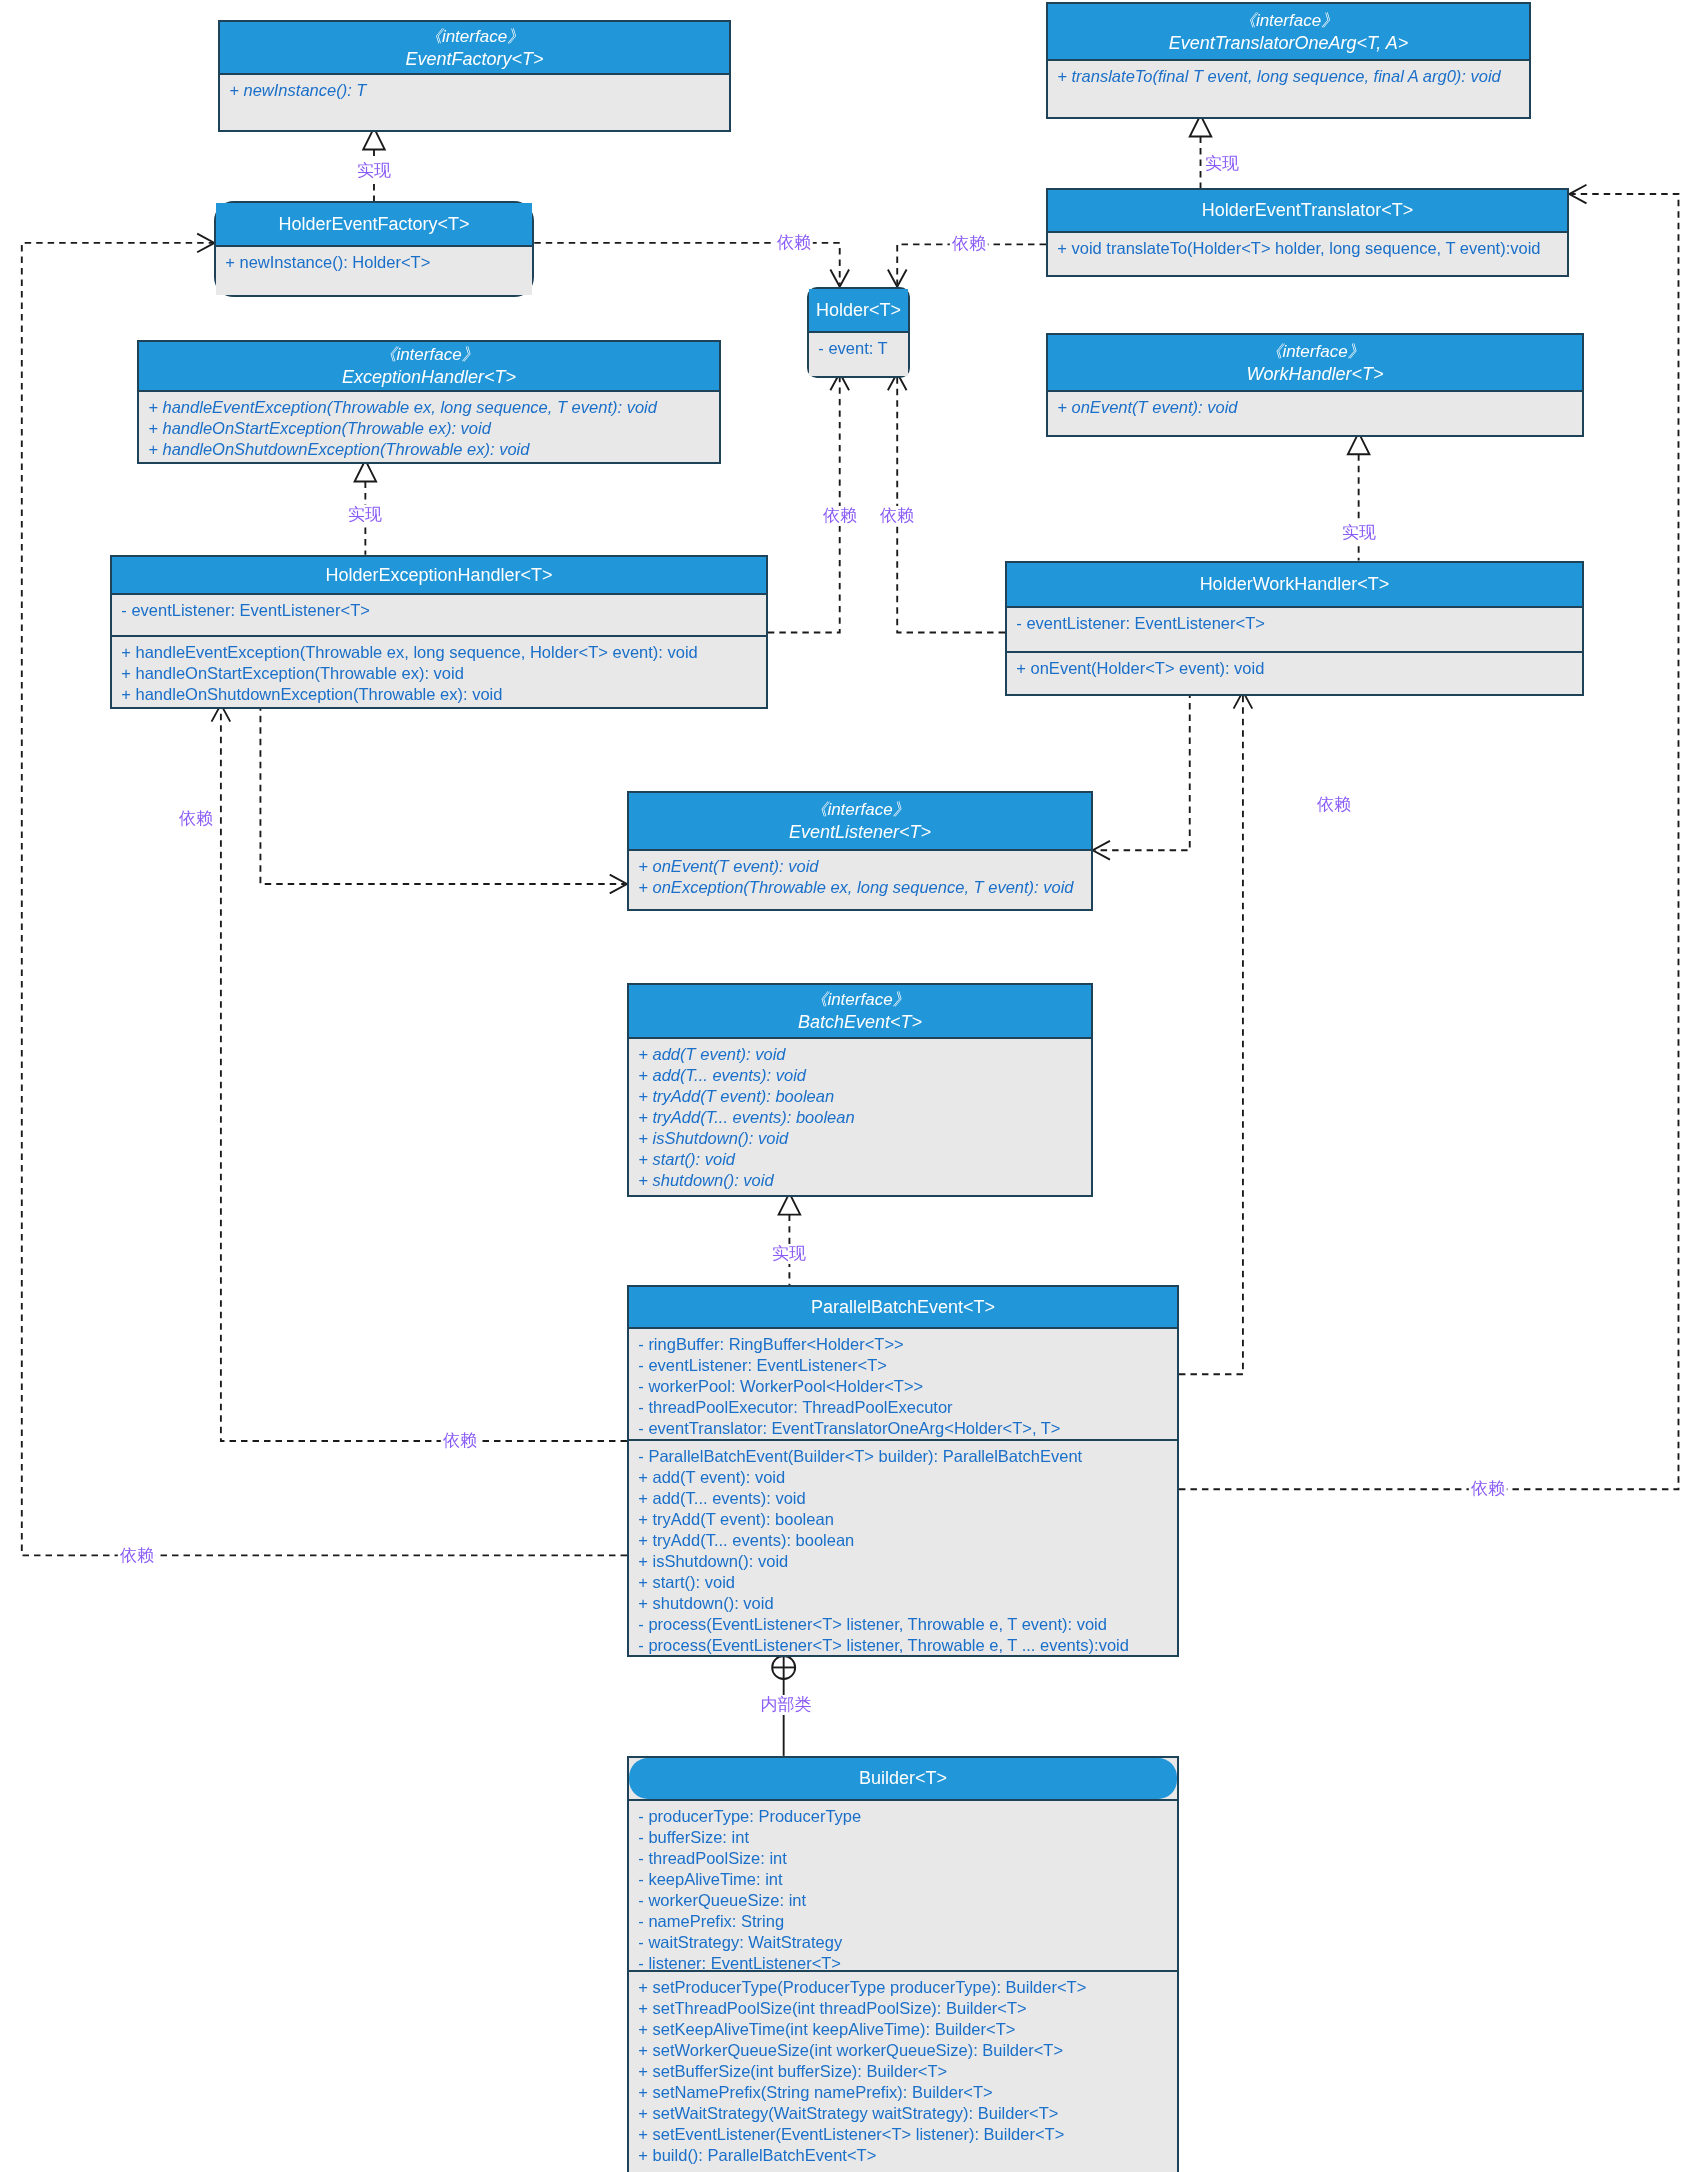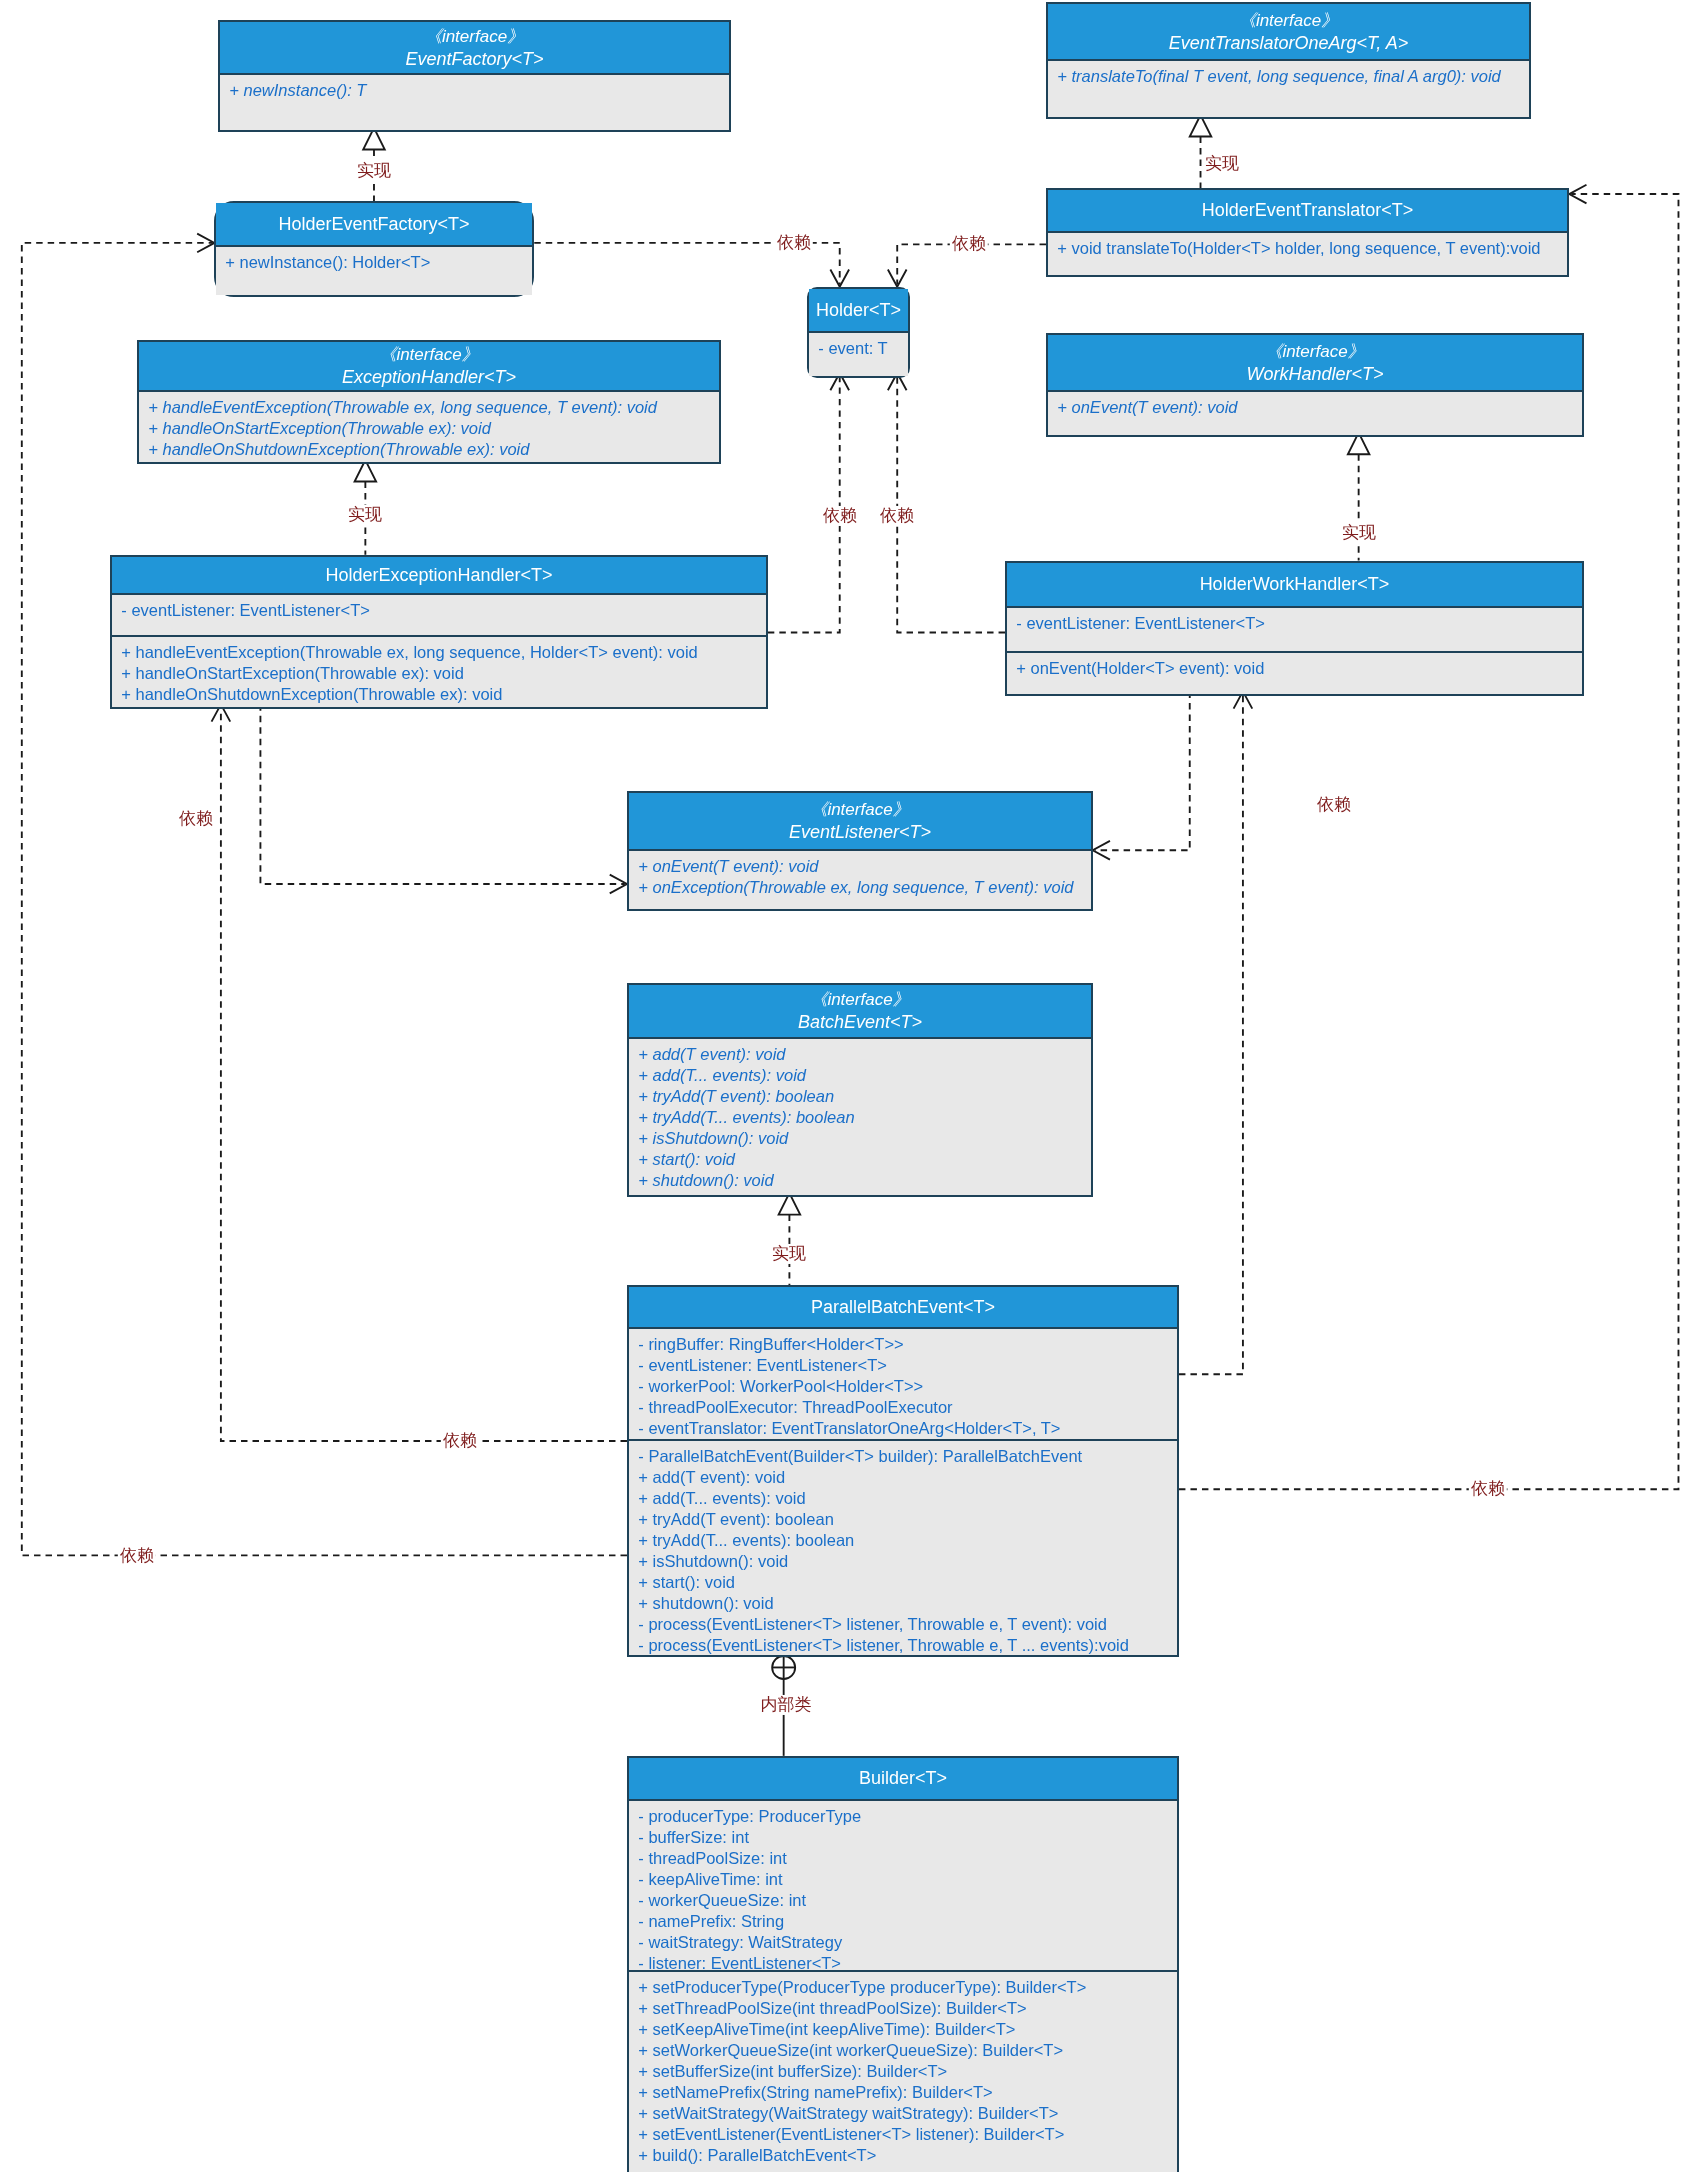--- a/index.html
+++ b/index.html
@@ -13,21 +13,21 @@
   .uml-class{position:absolute;z-index:2;border:2.2px solid var(--border);background:var(--body-bg);box-sizing:border-box;}
   .uml-header{background:var(--header-bg);color:var(--title);display:flex;flex-direction:column;
     align-items:center;justify-content:center;box-sizing:border-box;}
   .stereo{font-size:17px;line-height:23px;}
   .cname{font-size:18px;line-height:23px;}
   .uml-comp{border-top:2.2px solid var(--border);background:var(--body-bg);box-sizing:border-box;
     padding:5px 0 0 9.3px;overflow:hidden;}
   .mline{font-size:16.5px;line-height:21px;color:var(--member);white-space:nowrap;}
   .iface .stereo,.iface .cname,.iface .mline{font-style:italic;}
   .clabel{position:absolute;z-index:3;transform:translate(-50%,-50%);background:#FFFFFF;
-    color:#7f1d1d;font-size:17px;line-height:18.7px;padding:0.7px 2.2px;white-space:nowrap;}
+    color:#8b5cf6;font-size:17px;line-height:18.7px;padding:0.7px 2.2px;white-space:nowrap;}
 </style>
 </head>
 <body>
 
 <div id="canvas">
   <svg id="wires" width="1701" height="2172" viewBox="0 0 2366 3022" xmlns="http://www.w3.org/2000/svg">
       <g>
         <path d="M 520 208 L 520 280" fill="none" stroke="#1A1A1A" stroke-width="2.6" stroke-dasharray="9 7"></path>
         <polygon points="520,178 505,208 535,208" fill="#FFFFFF" stroke="#1A1A1A" stroke-width="2.6"></polygon>
       </g>
@@ -223,21 +223,21 @@
         <div class="mline">+ tryAdd(T event): boolean</div>
         <div class="mline">+ tryAdd(T... events): boolean</div>
         <div class="mline">+ isShutdown(): void</div>
         <div class="mline">+ start(): void</div>
         <div class="mline">+ shutdown(): void</div>
         <div class="mline">- process(EventListener&lt;T&gt; listener, Throwable e, T event): void</div>
         <div class="mline">- process(EventListener&lt;T&gt; listener, Throwable e, T ... events):void</div>
       </div>
     </div>
     <div class="uml-class" style="left: 627px; top: 1756px; width: 552px;">
-      <div class="uml-header" style="height: 41px;">
+      <div class="uml-header" style="height: 41px; border-radius: 19px;">
         <div class="cname">Builder&lt;T&gt;</div>
       </div>
       <div class="uml-comp" style="height: 171px;">
         <div class="mline">- producerType: ProducerType</div>
         <div class="mline">- bufferSize: int</div>
         <div class="mline">- threadPoolSize: int</div>
         <div class="mline">- keepAliveTime: int</div>
         <div class="mline">- workerQueueSize: int</div>
         <div class="mline">- namePrefix: String</div>
         <div class="mline">- waitStrategy: WaitStrategy</div>

